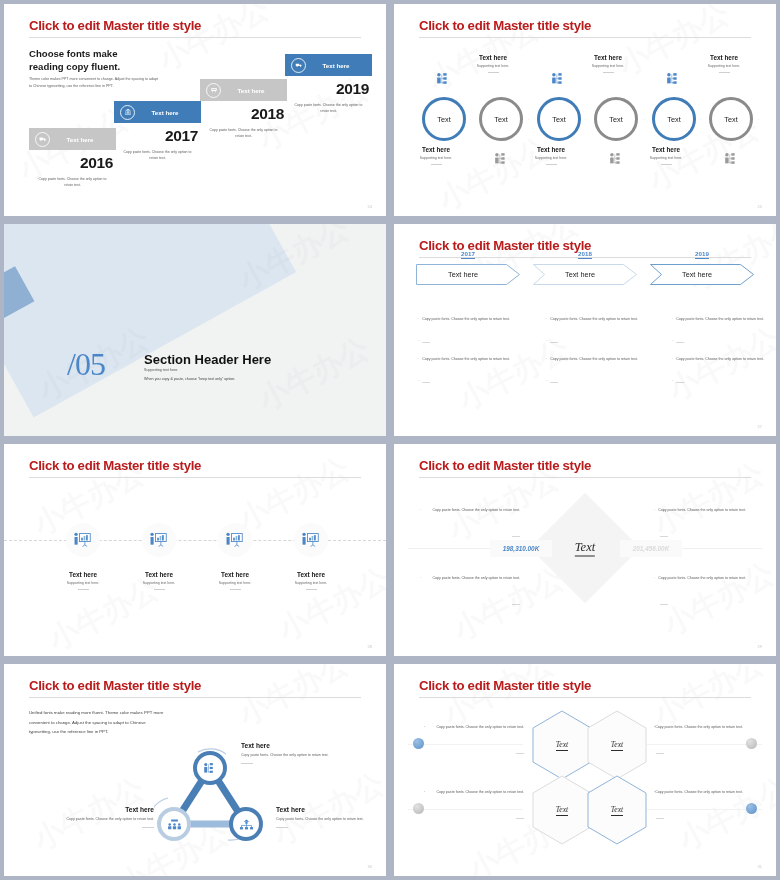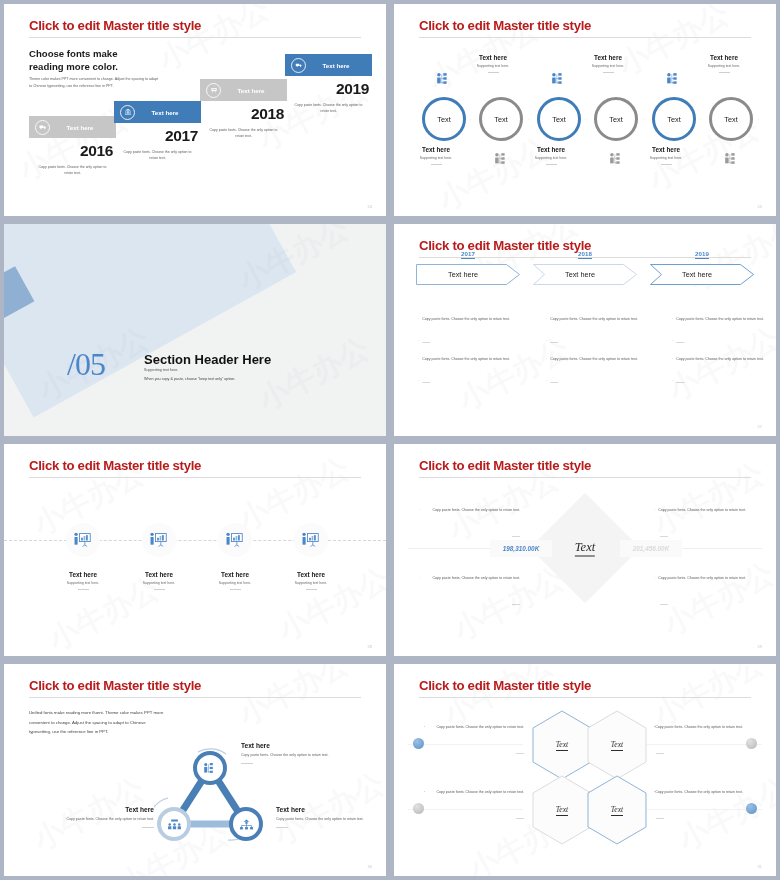--- a/index.html
+++ b/index.html
@@ -103,25 +103,25 @@
     <div class="wm">
       <span style="left:150px;top:10px;">小牛办公</span>
       <span style="left:10px;top:120px;">小牛办公</span>
       <span style="left:250px;top:90px;">小牛办公</span>
     </div>
     <div class="mtitle">Click to edit Master title style</div>
     <div class="trule"></div>
 
     <div class="lead">
       <div>Choose fonts make</div>
-      <div>reading more color.</div>
+      <div>reading copy fluent.</div>
     </div>
     <div class="leadp">Theme color makes PPT more convenient to change. Adjust the spacing to adapt to Chinese typesetting, use the reference line in PPT.</div>
 
-    <div class="card" style="left:25px;top:112px;">
+    <div class="card" style="left:25px;top:124px;">
       <div class="hdr gray">
         <span class="ic">
           <svg viewBox="0 0 16 16" width="8" height="8">
               <path fill="#fff" d="M1 5h7v5H1z"></path>
               <path fill="#fff" d="M8.5 6.5h3l2 2.2V10h-5z"></path>
               <circle cx="4" cy="11" r="1.3" fill="#fff"></circle>
               <circle cx="11.5" cy="11" r="1.3" fill="#fff"></circle>
             </svg>
         </span>
         <span class="lb">Text here</span>

